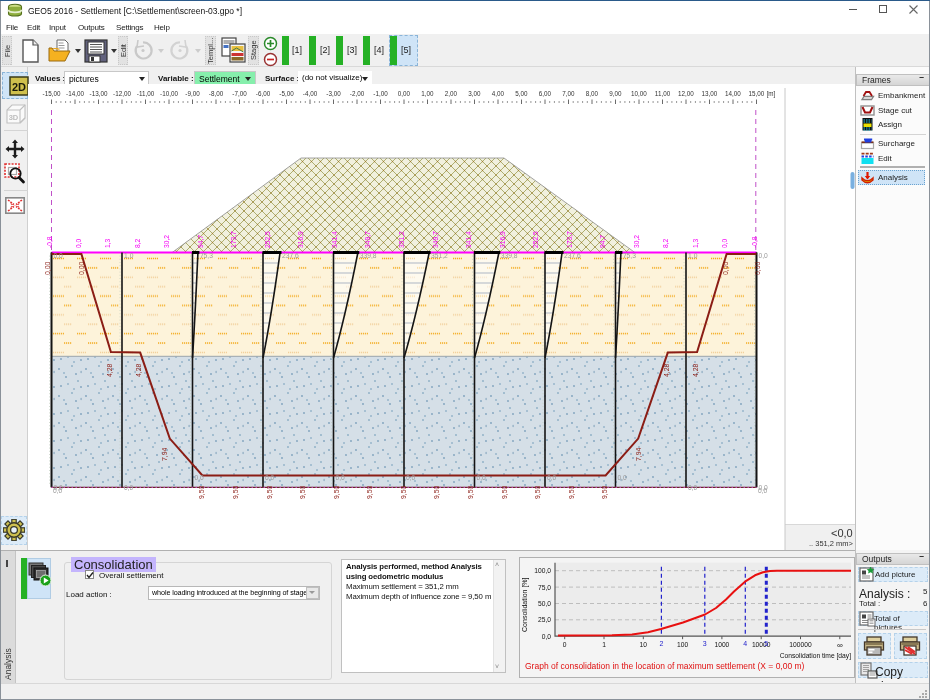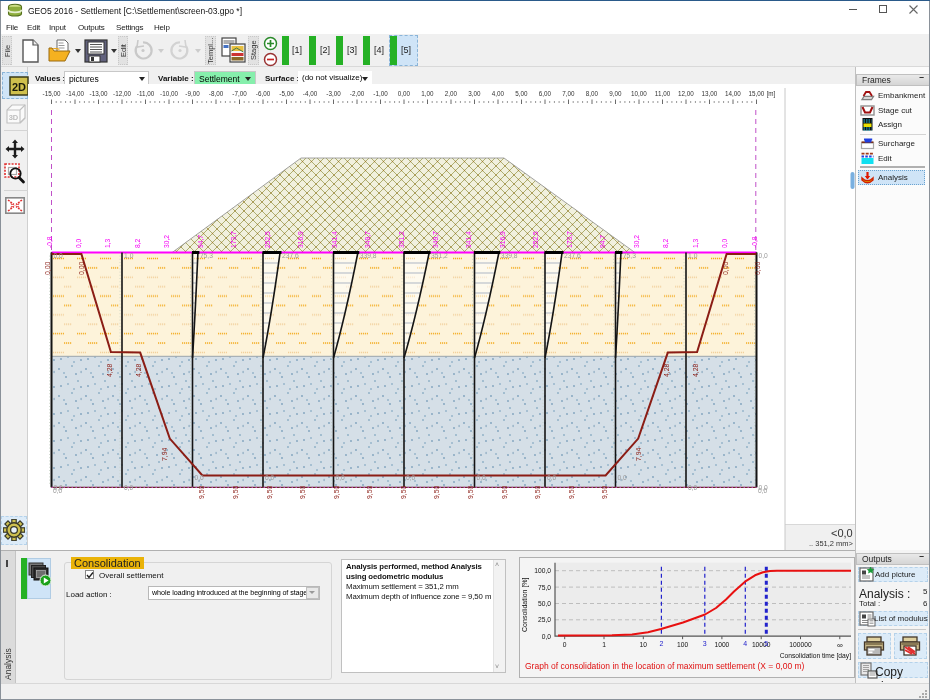--- a/index.html
+++ b/index.html
@@ -364,21 +364,21 @@
 <div class="ab" style="left:27px;top:558px;width:24px;height:41px;background:#cfe4f7;border:1px solid #b0cce4"></div>
 <div class="ab" style="left:27px;top:559px"><svg width="26" height="40" viewBox="0 0 26 40" style="">
       <rect x="2" y="4" width="14" height="12" fill="#777" stroke="#333"></rect>
       <rect x="4.5" y="6.5" width="14" height="12" fill="#4a4a4a" stroke="#222"></rect>
       <rect x="7" y="9" width="14" height="12" fill="#303030" stroke="#111"></rect>
       <rect x="9.5" y="11.5" width="9" height="7" fill="#6e6e6e" stroke="#aaa" stroke-width="0.8"></rect>
       <circle cx="18.5" cy="21.5" r="5.5" fill="#19a119" stroke="#e8f4e8" stroke-width="1"></circle>
       <path d="M16.8,18.6 v5.8 l4.8,-2.9 z" fill="#fff"></path>
     </svg></div>
 <div class="ab" style="left:64px;top:562px;width:268px;height:118px;border:1px solid #d5d5d5;border-radius:3px"></div>
-<div class="ab" style="left:71px;top:557px;font-size:11px;color:#222;background:#eab308;padding:0 3px">Consolidation</div>
+<div class="ab" style="left:71px;top:557px;font-size:13px;color:#222;background:#c4b5fd;padding:0 3px">Consolidation</div>
 <div class="ab" style="left:85px;top:570px;width:9px;height:9px;background:#fff;border:1px solid #888"></div>
 <svg class="ab" style="left:86px;top:571px" width="8" height="8">
     <path d="M1,4 L3,6.5 L7,1.5" stroke="#222" stroke-width="1.4" fill="none"></path>
   </svg>
 <div class="ab" style="left:99px;top:571px;font-size:8px;color:#111">Overall settlement</div>
 <div class="ab" style="left:66px;top:590px;font-size:8px;color:#111">Load action :</div>
 <div class="ab" style="left:148px;top:586px;width:172px;height:14px;background:#fff;border:1px solid #b8b8b8;font-size:7.2px;line-height:12px;padding-left:3px;white-space:nowrap;overflow:hidden;letter-spacing:-0.1px">whole loading introduced at the beginning of stage</div>
 <div class="ab" style="left:306px;top:587px;width:13px;height:12px;background:#e8e8e8;border:1px solid #c0c0c0"></div>
 <div class="ab" style="left:309px;top:591px;width:0;height:0;border-left:3px solid transparent;border-right:3px solid transparent;border-top:3.5px solid #999"></div>
 <div class="ab" style="left:341px;top:559px;width:165px;height:114px;background:#fff;border:1px solid #c0c0c0"></div>
@@ -438,21 +438,21 @@
 <div class="ab" style="left:859px;top:599px;font-size:8px;color:#222">Total :</div>
 <div class="ab" style="left:923px;top:599px;font-size:8px;color:#222">6</div>
 <div class="blueb" style="left:858px;top:611px;width:70px;height:15px"></div>
 <div class="ab" style="left:859px;top:611px"><svg width="17" height="16" viewBox="0 0 17 16" style="">
       <rect x="1" y="1" width="13" height="13" fill="#fff" stroke="#666" stroke-width="1.2"></rect>
       <rect x="3" y="3.5" width="4" height="4" fill="#444"></rect>
       <path d="M8.5,4 h4 M8.5,6 h4 M3,9.5 h9 M3,11.5 h9" stroke="#888" stroke-width="1"></path>
       <rect x="9" y="8" width="7" height="7" fill="#fff" stroke="#666" stroke-width="1"></rect>
       <path d="M10.5,9.5h4 M10.5,11h4 M10.5,12.5h4" stroke="#999" stroke-width="0.8"></path>
     </svg></div>
-<div class="ab" style="left:874px;top:614px;font-size:8px;color:#222">List of modulus</div>
+<div class="ab" style="left:874px;top:614px;font-size:8px;color:#222">Total of pictures</div>
 <div class="seg" style="left:858px;top:629px;width:68px;background:#c8c8c8"></div>
 <div class="blueb" style="left:858px;top:633px;width:33px;height:26px"></div>
 <div class="blueb" style="left:894px;top:633px;width:33px;height:26px"></div>
 <div class="ab" style="left:863px;top:636px"><svg width="22" height="20" viewBox="0 0 22 20" style="">
       <rect x="4" y="1" width="14" height="5" fill="#e0d1a0" stroke="#44382a" stroke-width="1.3"></rect>
       <rect x="1.5" y="6" width="19" height="8" fill="#c9b98a" stroke="#44382a" stroke-width="1.3"></rect>
       <rect x="2.5" y="7" width="17" height="2" fill="#8a7a55"></rect>
       <rect x="4" y="11" width="14" height="8" fill="#b9b9b9" stroke="#44382a" stroke-width="1.3"></rect>
       <rect x="5.5" y="13" width="6" height="1.5" fill="#fff"></rect>
       <rect x="5.5" y="15.5" width="4" height="1.5" fill="#fff"></rect>

